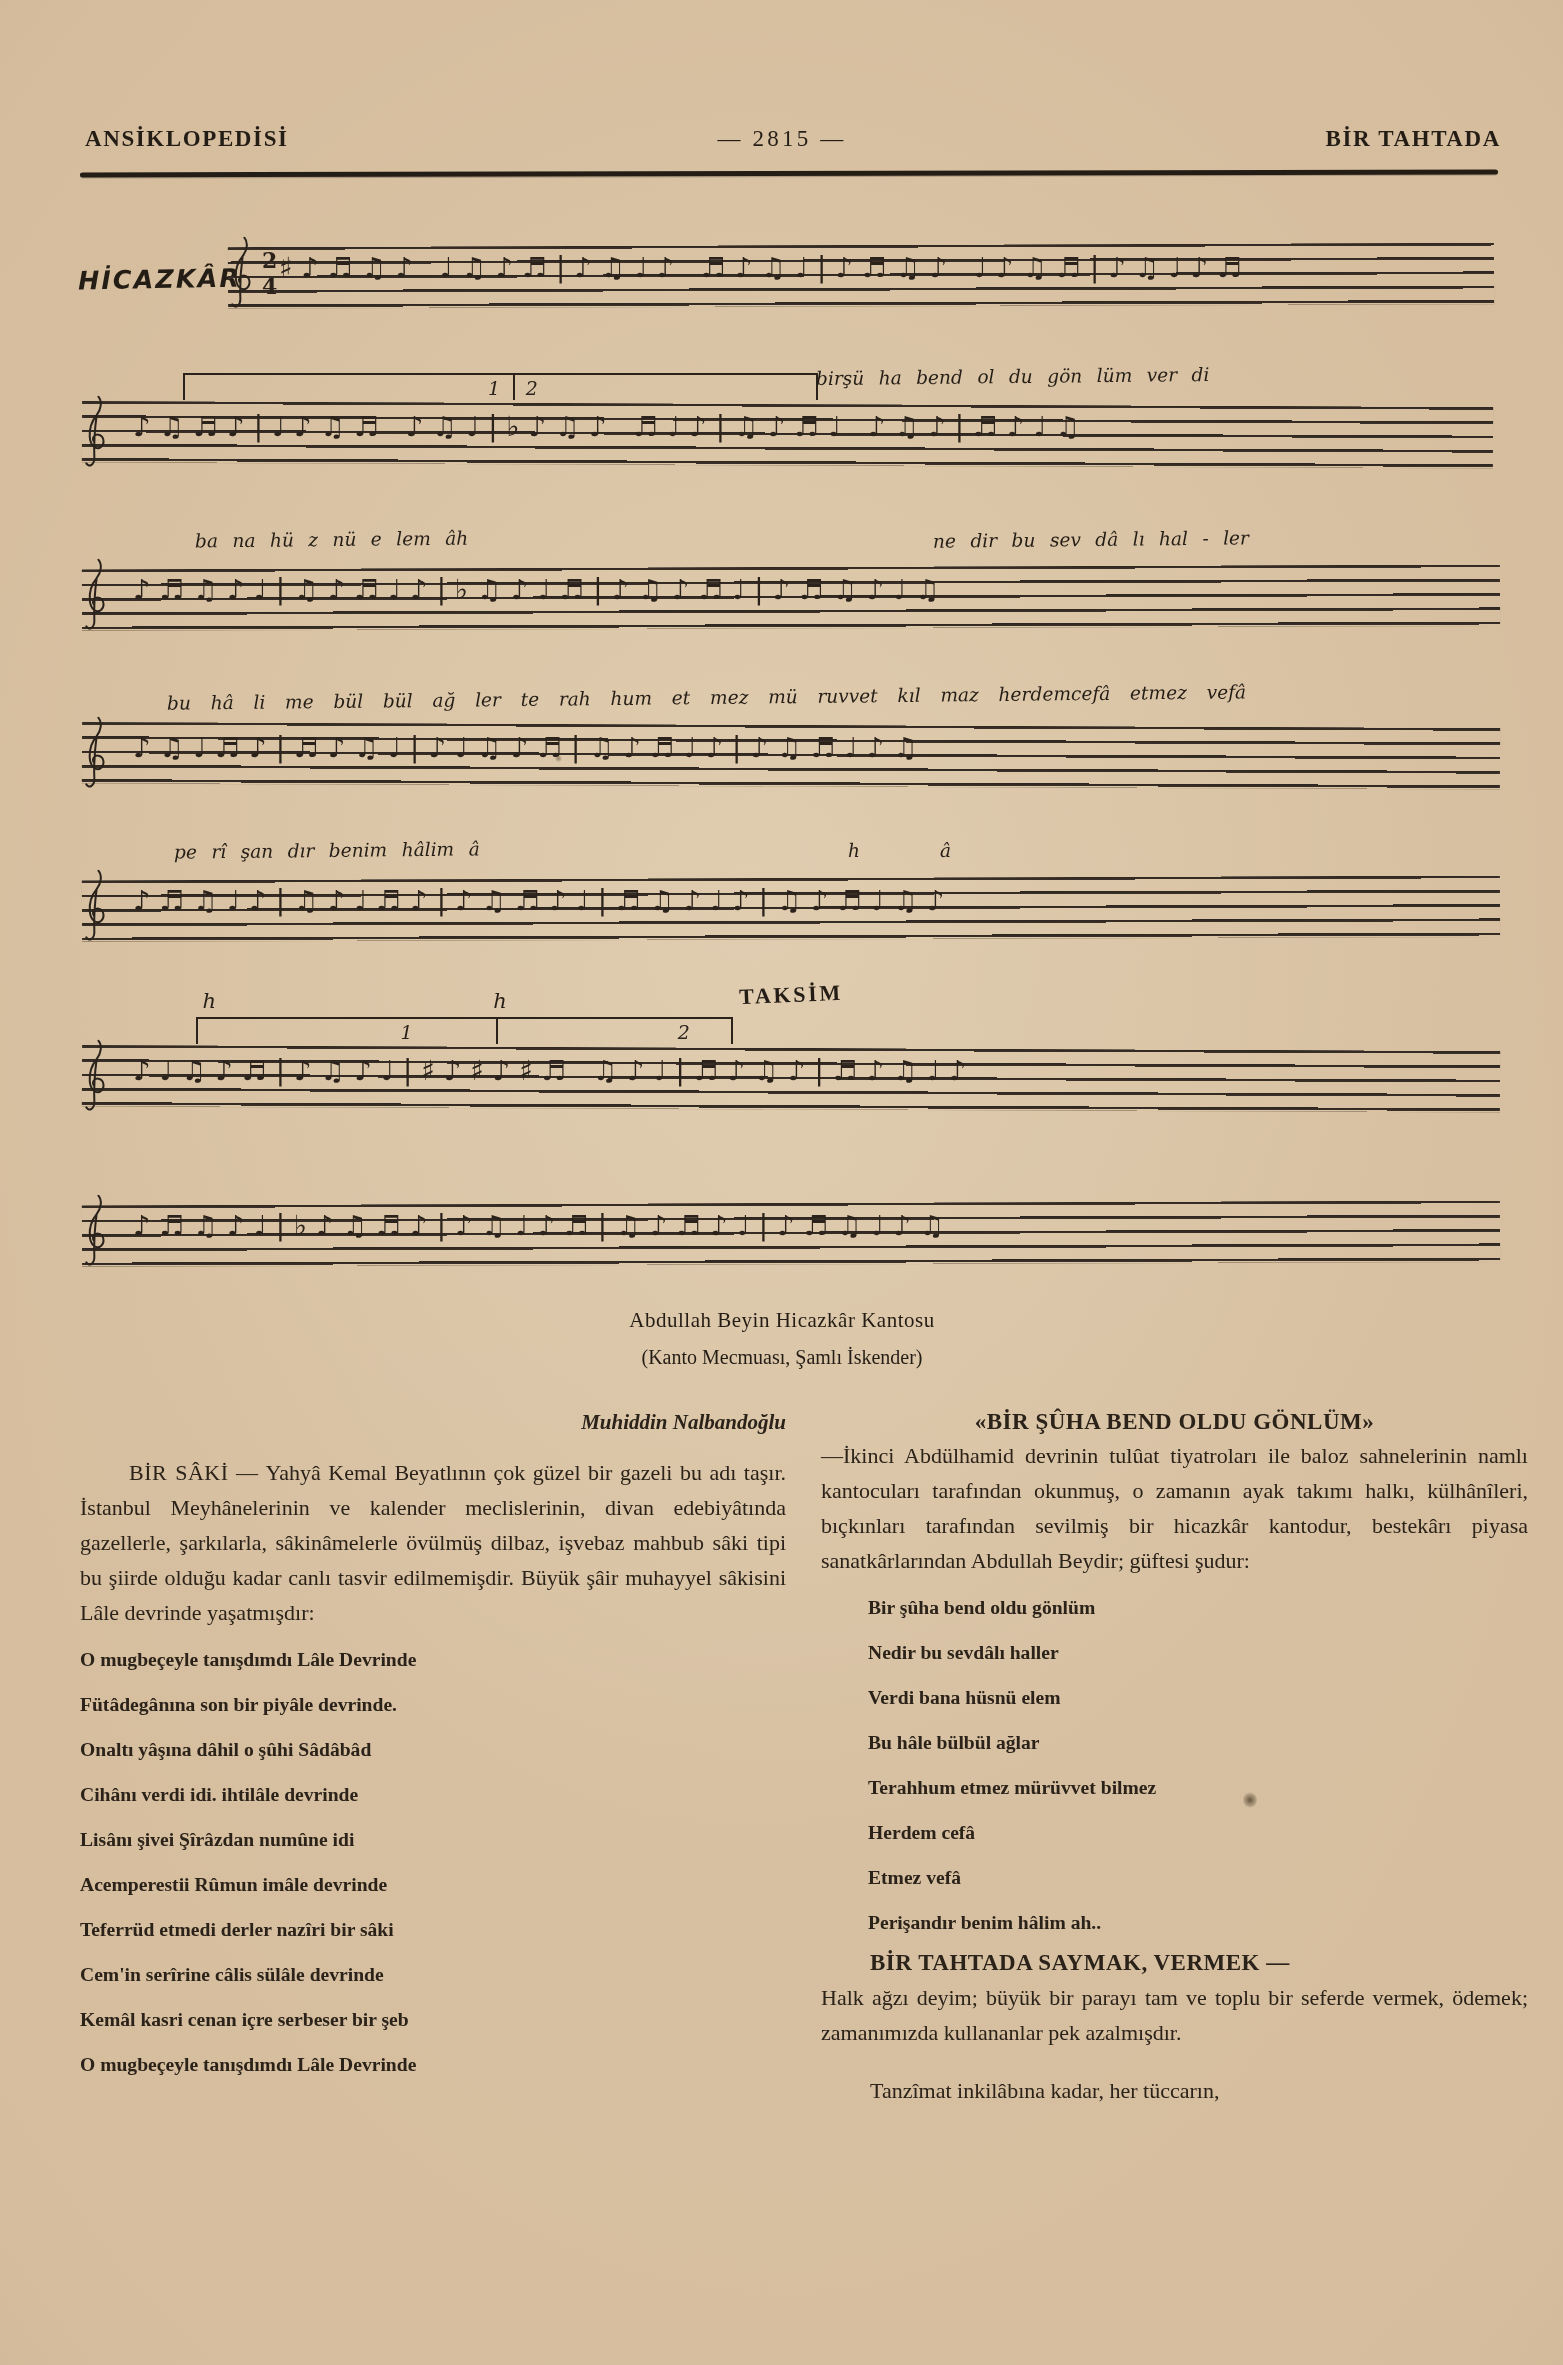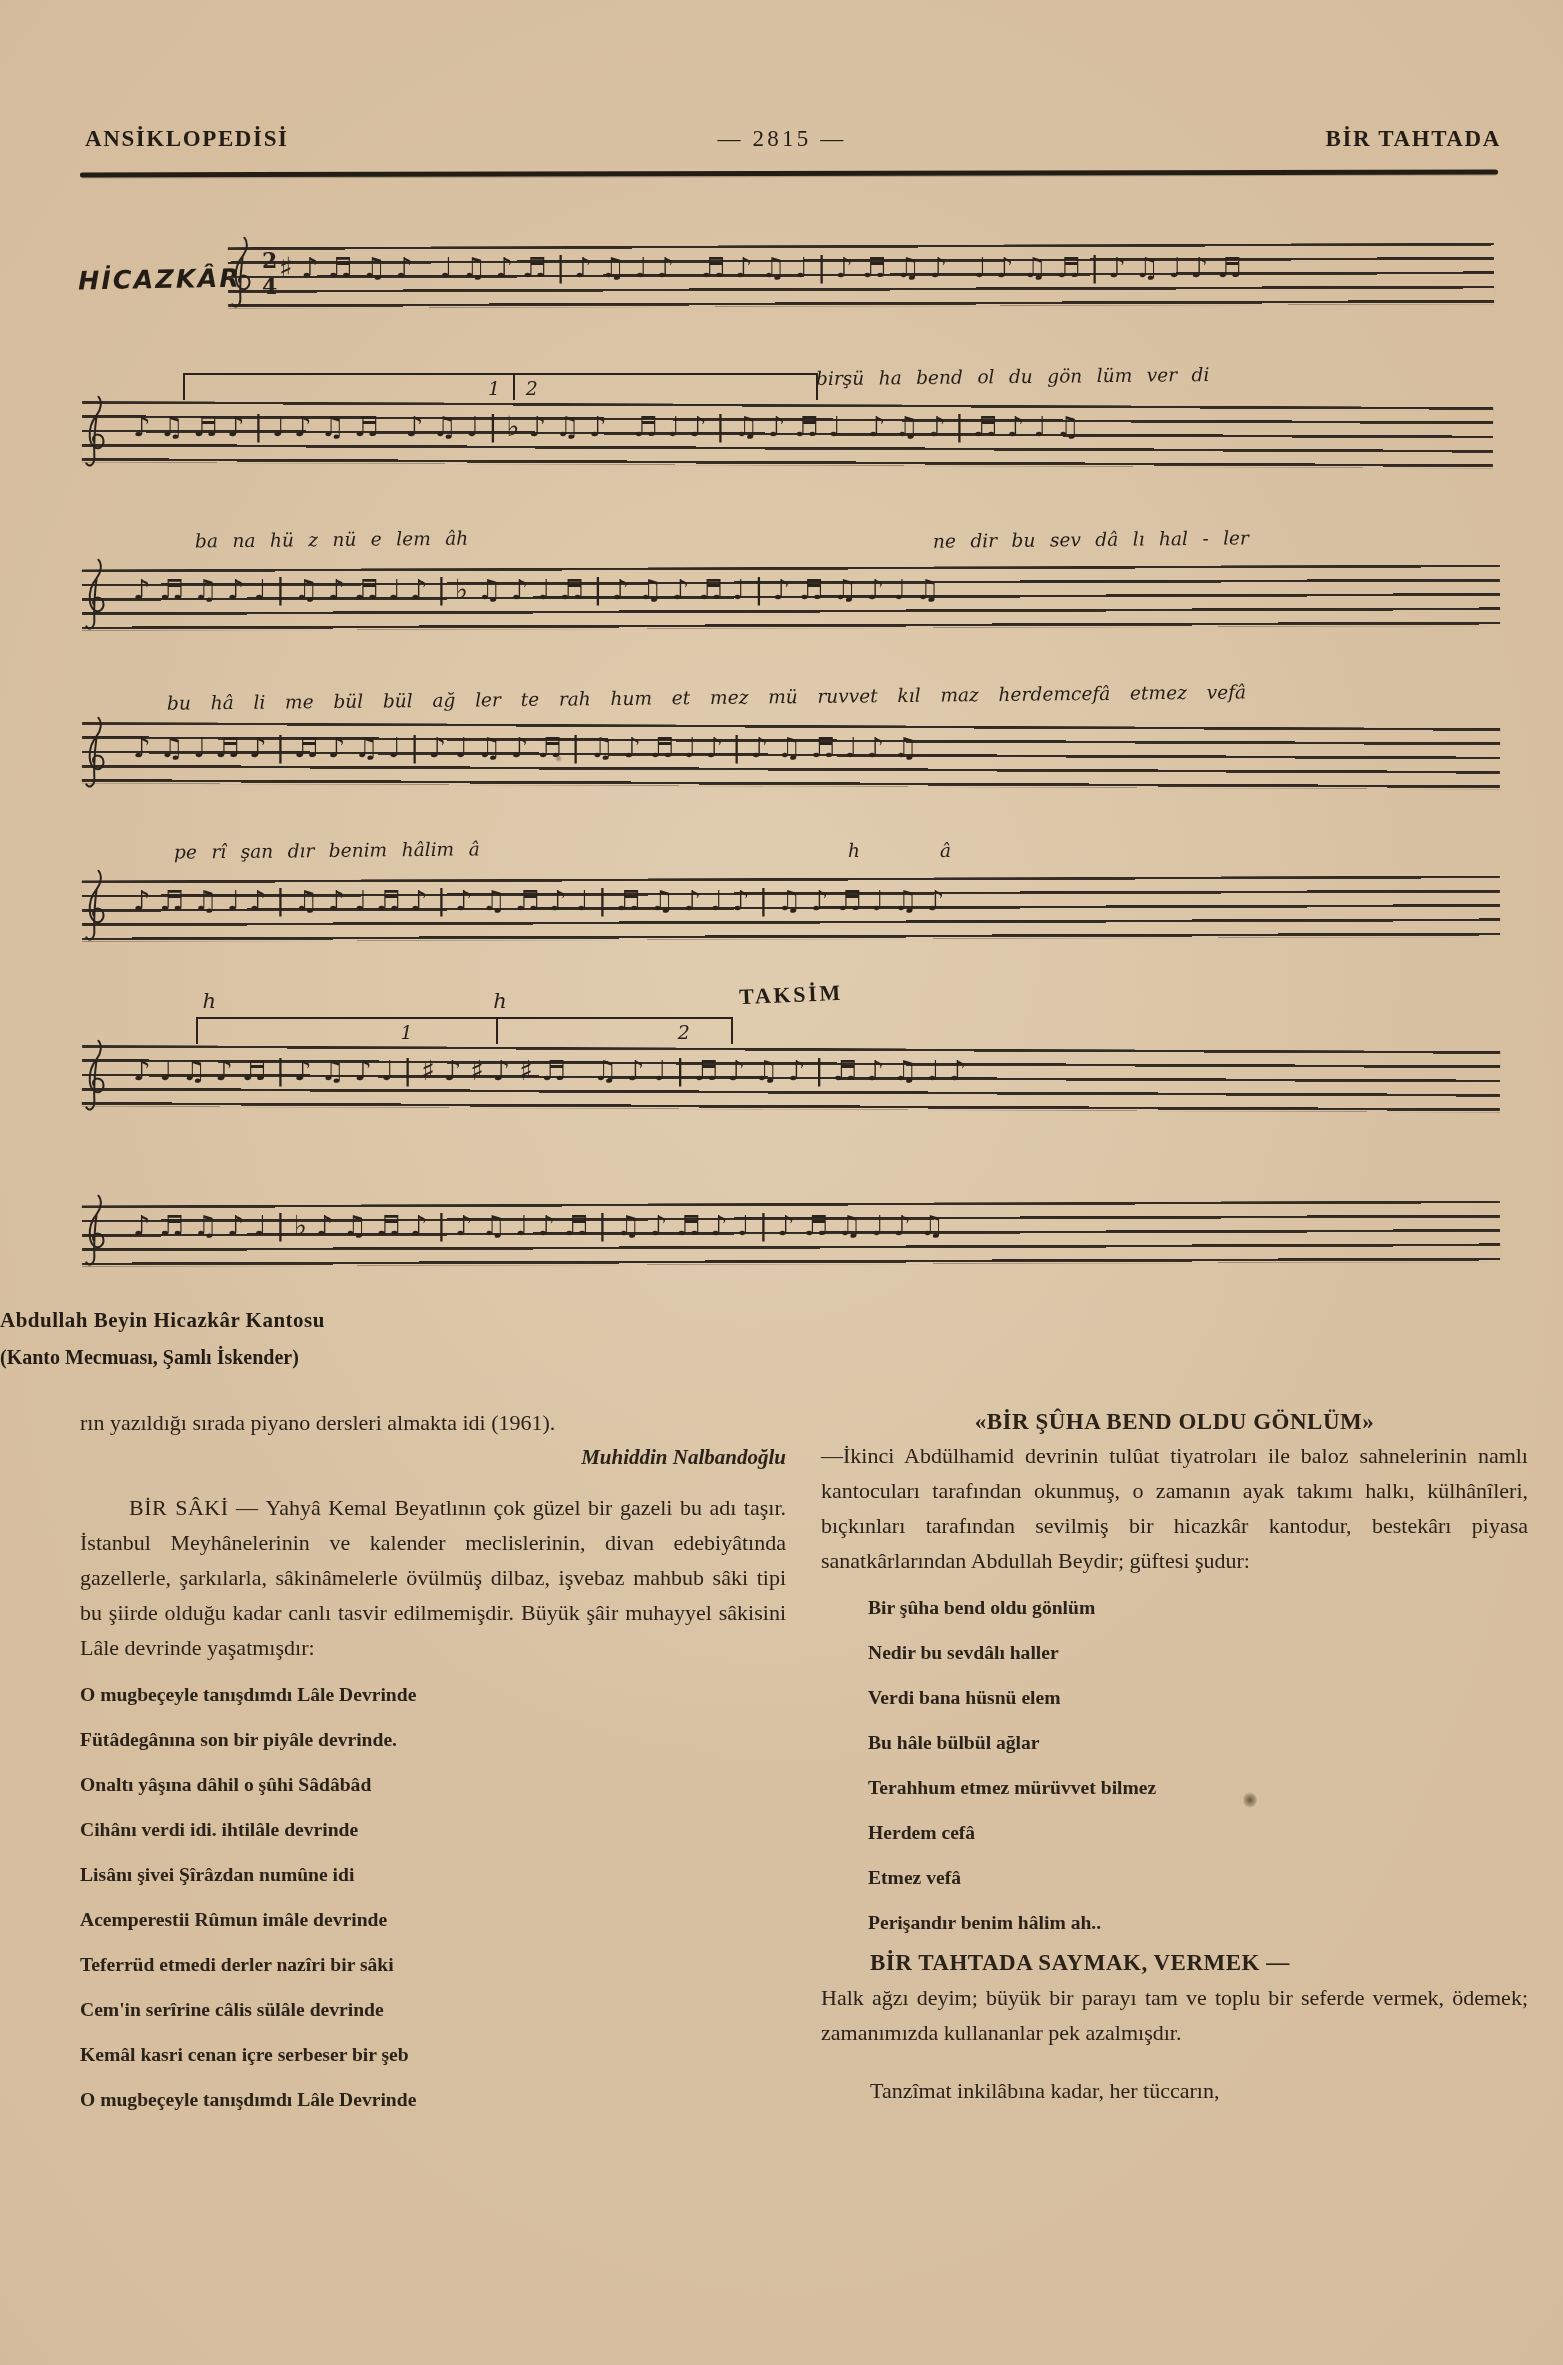--- a/index.html
+++ b/index.html
@@ -42,21 +42,21 @@
   .lyr-wide{word-spacing:13.8px;}
   .volta{position:absolute; top:-31px; height:25.4px; border-top:2.7px solid #2b231b;
     border-left:2.7px solid #2b231b; border-right:2.7px solid #2b231b;}
   .volta .divider{position:absolute; top:0; bottom:0; border-left:2.7px solid #2b231b;}
   .volta .vnum{position:absolute; top:2.1px; font-family:"DejaVu Serif", serif; font-style:italic;
     font-size:19px; color:#2b231b;}
   .taksim{position:absolute; top:-66px; left:50%; transform:translateX(-50%) rotate(-2.5deg);
     font-weight:700; font-size:22px; letter-spacing:2.7px; color:#241d16;}
   .hmark{position:absolute; top:-59px; font-family:"DejaVu Serif", serif; font-style:italic;
     font-size:21px; color:#251e17;}
-  .caption{position:absolute; left:0; right:0; text-align:left; font-weight:700; color:#241d16;}
+  .caption{position:absolute; left:0; right:0; text-align:center; font-weight:400; color:#241d16;}
   .caption-1{top:1308px; font-size:21px; letter-spacing:0.5px;}
   .caption-2{top:1346px; font-size:20px;}
   
   .col{position:absolute; top:1405px; width:706px; font-size:22px; line-height:35px;
     text-align:justify; color:#2b2219;}
   .col-left{left:80px;}
   .col-right{left:821px; width:707px;}
   .col p{margin:0;}
   .byline{text-align:right; font-weight:700; margin-top:3.2px; font-size:21px;font-style:italic;}
   .indent{text-indent:49px;}
@@ -160,21 +160,20 @@
     <svg class="clef" viewBox="0 0 40 140">
       <path d="M25 6 C32 14 30 28 22 38 C13 49 9 60 10 76 C11 92 22 100 30 93 C37 86 34 73 25 72 C17 71 13 79 18 85 M22 38 C19 60 17 88 18 112 C18.5 124 9 130 4 122" fill="none" stroke="#2a231c" stroke-width="3.5" stroke-linecap="round"></path>
     </svg>
     <div class="notes">♪♬♫♪♩|♭♪♫♬♪|♪♫♩♪♬|♫♪♬♪♩|♪♬♫♩♪♫</div>
   </div>
 
   <div class="caption caption-1">Abdullah Beyin Hicazkâr Kantosu</div>
   <div class="caption caption-2">(Kanto Mecmuası, Şamlı İskender)</div>
 
   <div class="col col-left">
-    <p>rın yazıldığı sırada piyano dersleri almakta idi (1961).</p>
     <p class="byline">Muhiddin Nalbandoğlu</p>
     <p class="indent" style="margin-top:15px;"><span class="entry-title">BİR SÂKİ</span>&nbsp;<span>—</span>&nbsp;<span>Yahyâ Kemal Beyatlının çok güzel bir gazeli bu adı taşır. İstanbul Meyhânelerinin ve kalender meclislerinin, divan edebiyâtında gazellerle, şarkılarla, sâkinâmelerle övülmüş dilbaz, işvebaz mahbub sâki tipi bu şiirde olduğu kadar canlı tasvir edilmemişdir. Büyük şâir muhayyel sâkisini Lâle devrinde yaşatmışdır:</span></p>
     <div class="poem">
       <div>O mugbeçeyle tanışdımdı Lâle Devrinde</div>
       <div>Fütâdegânına son bir piyâle devrinde.</div>
       <div>Onaltı yâşına dâhil o şûhi Sâdâbâd</div>
       <div>Cihânı verdi idi. ihtilâle devrinde</div>
       <div>Lisânı şivei Şîrâzdan numûne idi</div>
       <div>Acemperestii Rûmun imâle devrinde</div>
       <div>Teferrüd etmedi derler nazîri bir sâki</div>

